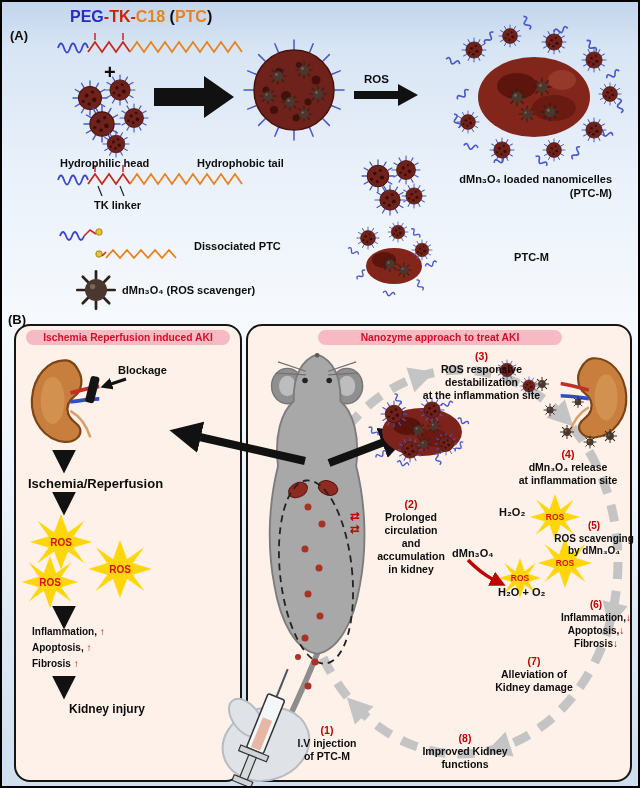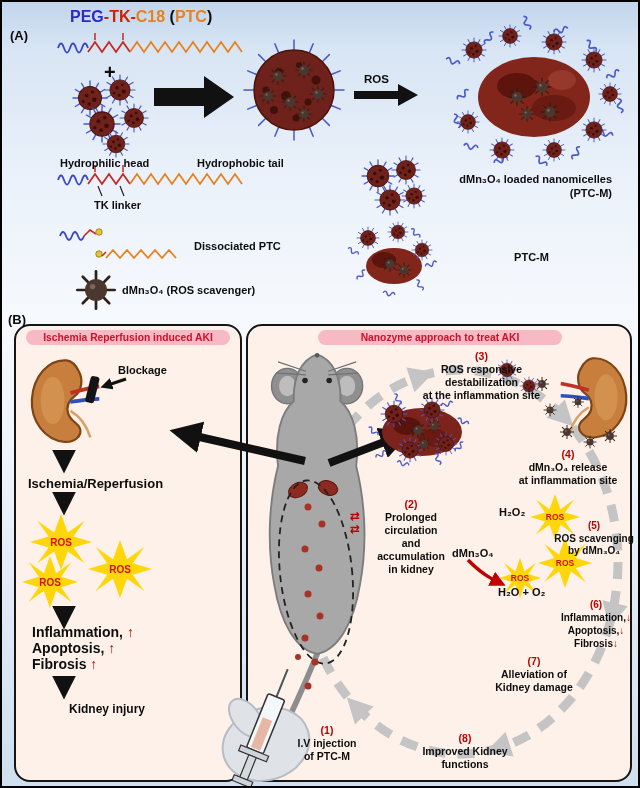--- a/index.html
+++ b/index.html
@@ -365,21 +365,21 @@
   <div class="txt center wrap" style="left:437px;top:248px;width:185px;line-height:14px;">
     <span class="line">PTC-M</span>
   </div>
 
   <div class="txt" style="left:6px;top:310px;font-size:13px;">(B)</div>
   <div class="pill" style="left:24px;top:328px;width:204px;">Ischemia Reperfusion induced AKI</div>
   <div class="pill" style="left:316px;top:328px;width:244px;">Nanozyme approach to treat AKI</div>
 
   <div class="txt" style="left:116px;top:362px;">Blockage</div>
   <div class="txt" style="left:26px;top:474px;font-size:13px;">Ischemia/Reperfusion</div>
-  <div class="txt" style="left:30px;top:622px;font-size:14px;line-height:16px;">
+  <div class="txt" style="left:30px;top:622px;font-size:10px;line-height:16px;">
     <span class="line"><span>Inflammation,</span> <span class="red">↑</span></span>
     <span class="line"><span>Apoptosis,</span> <span class="red">↑</span></span>
     <span class="line"><span>Fibrosis</span> <span class="red">↑</span></span>
   </div>
   <div class="txt center" style="left:30px;top:700px;width:150px;font-size:12px;">Kidney injury</div>
 
   <div class="txt center wrap" style="left:285px;top:722px;width:80px;font-size:10.5px;line-height:13px;">
     <span class="line red">(1)</span>
     <span class="line">I.V injection</span>
     <span class="line">of PTC-M</span>

